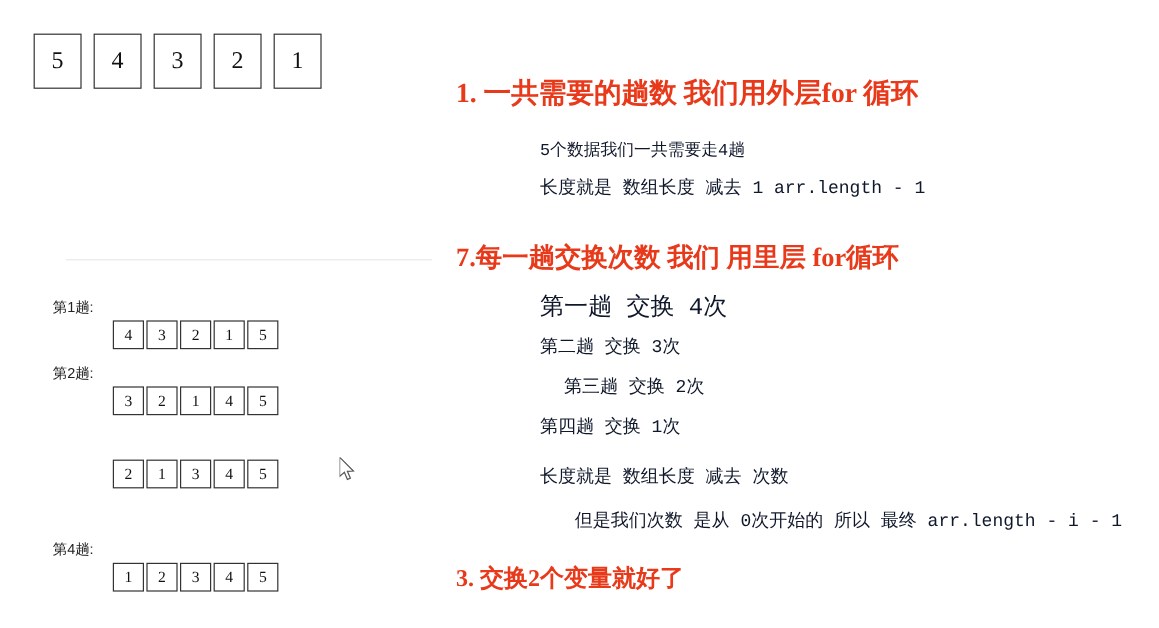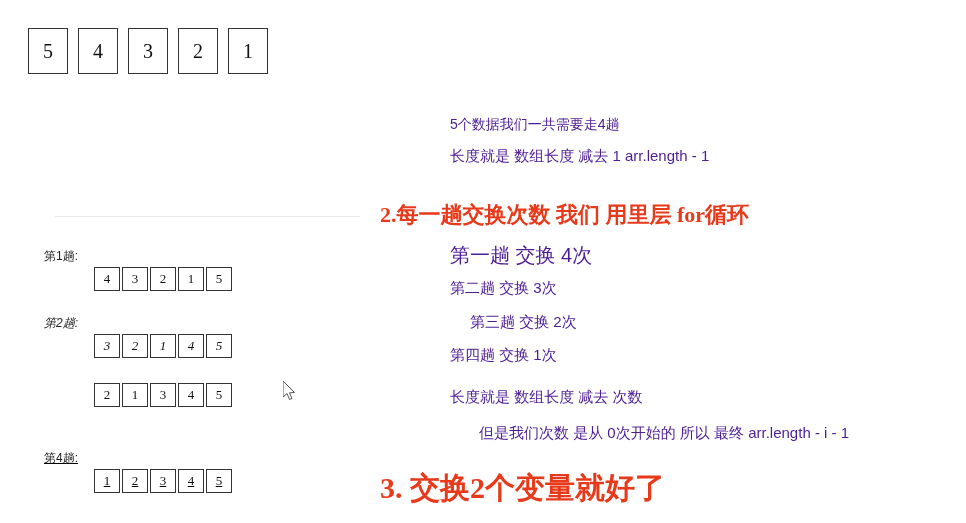--- a/index.html
+++ b/index.html
@@ -67,23 +67,23 @@
     margin-left: 50px;
   }
   .pass .cell {
     width: 24px;
     height: 22px;
     font-size: 13px;
     margin-right: 2px;
   }
 
   #pass1 { top: 200px; }
-  #pass2 { top: 267px; font-style: italic; }
+  #pass2 { top: 255px; }
   #pass3 { top: 335px; }
-  #pass4 { top: 402px; text-decoration: underline; }
+  #pass4 { top: 402px; }
 
   
   .sep {
     position: absolute;
     left: 55px;
     right: 0;
     top: 216px;
     height: 1px;
     background: #e8e8e8;
   }
@@ -109,38 +109,38 @@
   .heading {
     position: absolute;
     color: #e8391a;
     font-weight: bold;
     font-family: "Liberation Serif", serif;
     white-space: nowrap;
   }
 
   .sub {
     position: absolute;
-    color: #4c1d95;
-    font-family: Liberation Sans, sans-serif;
+    color: #0f172a;
+    font-family: Liberation Mono, monospace;
     white-space: nowrap;
   }
 
   #h1 { left: 2px; top: 62px; font-size: 23px; }
   #s1a { left: 72px; top: 116px; font-size: 14px; }
   #s1b { left: 72px; top: 147px; font-size: 15px; }
 
   #h2 { left: 2px; top: 200px; font-size: 22px; }
   #s2a { left: 72px; top: 242px; font-size: 20px; }
   #s2b { left: 72px; top: 279px; font-size: 15px; }
   #s2c { left: 72px; top: 313px; font-size: 15px; margin-left: 20px; }
   #s2d { left: 72px; top: 346px; font-size: 15px; }
   #s2e { left: 72px; top: 388px; font-size: 15px; }
   #s2f { left: 72px; top: 424px; font-size: 15px; margin-left: 29px; }
 
-  #h3 { left: 2px; top: 468px; font-size: 30px; text-align: center; }
+  #h3 { left: 2px; top: 468px; font-size: 20px; text-align: center; }
 </style>
 </head>
 <body>
 
 <div class="stage">
 
   <div class="sep"></div>
 
   <div class="initial box-row">
     <div class="cell">5</div>
@@ -194,24 +194,25 @@
   </div>
 
   <div class="cursor">
     <svg width="14" height="20" viewBox="0 0 14 20">
       <polygon points="0,0 0,16 4,12.5 6.5,18.5 9,17.5 6.5,11.8 11.5,11.5" fill="#ffffff" stroke="#555555" stroke-width="1"></polygon>
     </svg>
   </div>
 </div>
 
 <div class="notes">
+  <div class="heading" id="h1">1. 一共需要的趟数 我们用外层for 循环</div>
   <div class="sub" id="s1a">5个数据我们一共需要走4趟</div>
   <div class="sub" id="s1b">长度就是 数组长度 减去 1  arr.length - 1</div>
 
-  <div class="heading" id="h2">2.每一趟交换次数 我们 用里层 for循环</div>
+  <div class="heading" id="h2">7.每一趟交换次数 我们 用里层 for循环</div>
   <div class="sub" id="s2a">第一趟 交换 4次</div>
   <div class="sub" id="s2b">第二趟 交换 3次</div>
   <div class="sub" id="s2c">第三趟 交换 2次</div>
   <div class="sub" id="s2d">第四趟 交换 1次</div>
   <div class="sub" id="s2e">长度就是 数组长度 减去 次数</div>
   <div class="sub" id="s2f">但是我们次数 是从 0次开始的   所以 最终  arr.length - i - 1</div>
 
   <div class="heading" id="h3">3. 交换2个变量就好了</div>
 </div>
 

